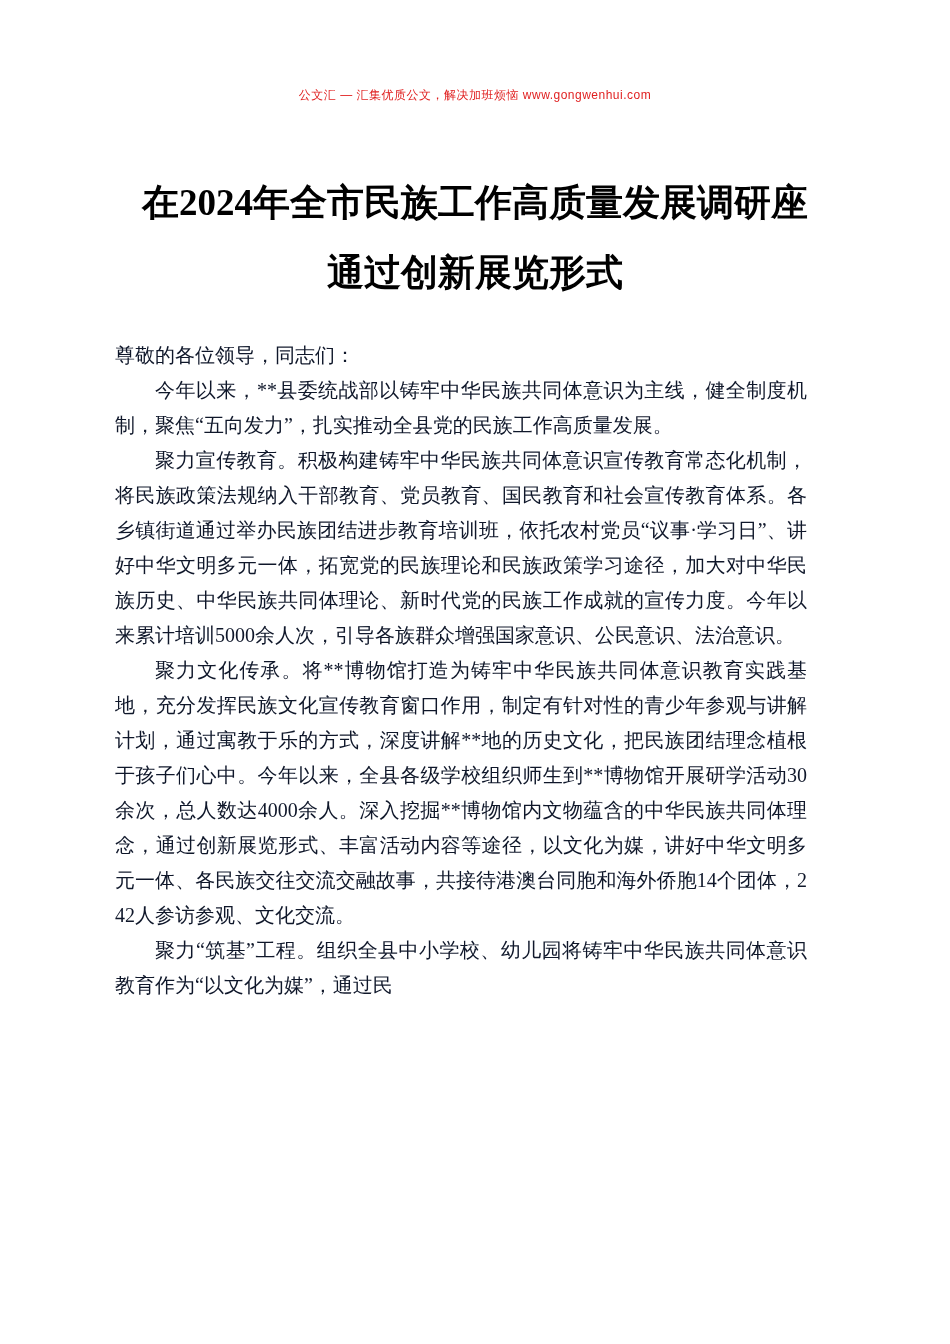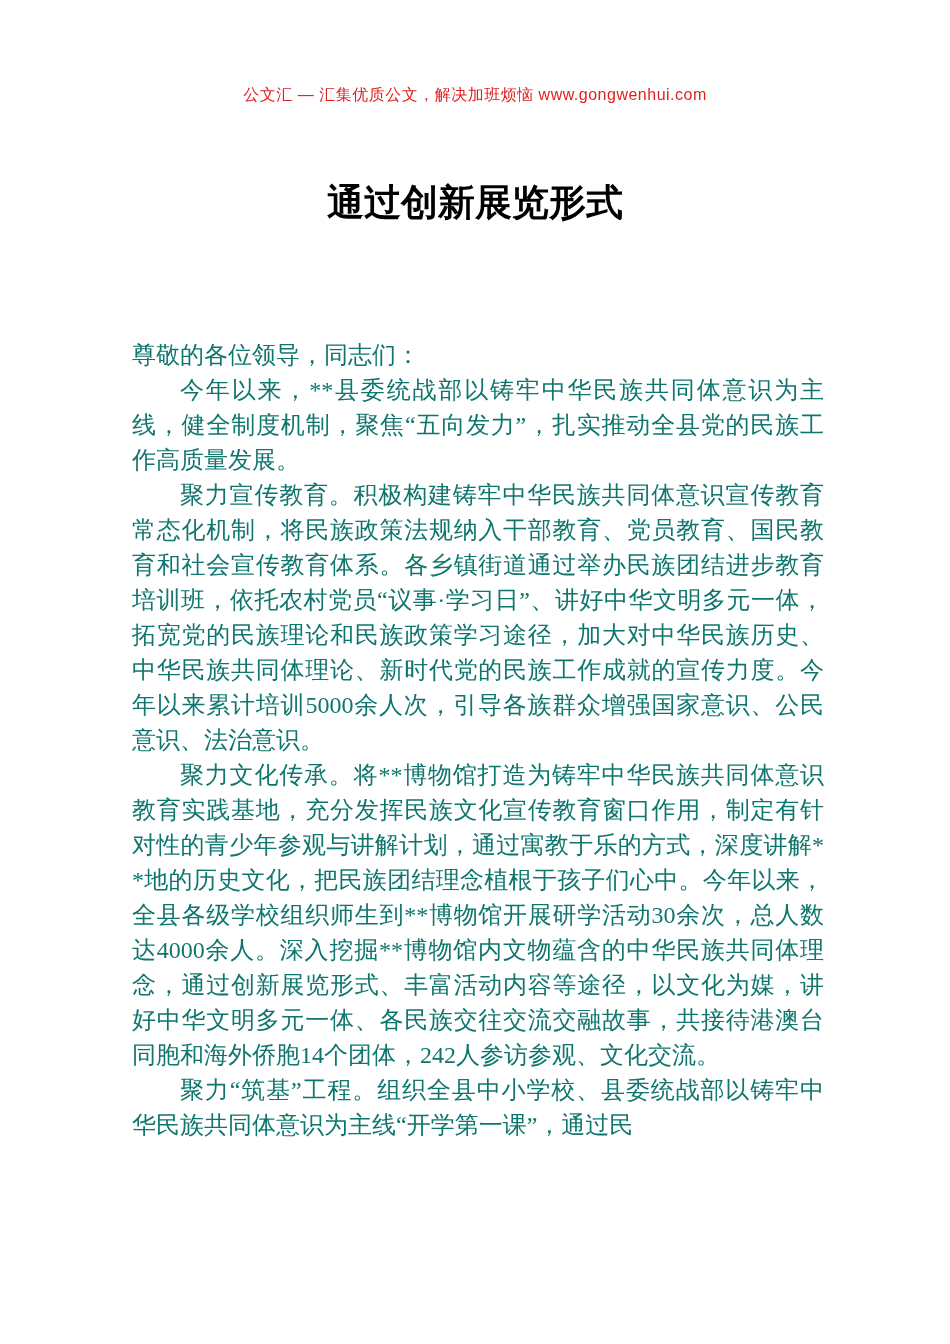--- a/index.html
+++ b/index.html
@@ -14,46 +14,46 @@
     background: #ffffff;
     overflow: hidden;
   }
   .watermark {
     position: absolute;
     top: 84px;
     left: 0;
     width: 950px;
     text-align: center;
     font-family: "Liberation Sans", "DejaVu Sans", sans-serif;
-    font-size: 16px;
+    font-size: 12px;
     line-height: 22px;
     letter-spacing: 0.5px;
     white-space: nowrap;
   }
   .doc-title {
     position: absolute;
     top: 168px;
     left: 130px;
     width: 690px;
     text-align: center;
     font-family: "Liberation Serif", "DejaVu Serif", serif;
     font-weight: 700;
     font-size: 37px;
     line-height: 70px;
     color: #000000;
   }
   .doc-body {
     position: absolute;
     top: 338px;
-    left: 132px;
+    left: 115px;
     width: 692px;
     font-family: "Liberation Serif", "DejaVu Serif", serif;
-    font-size: 24px;
+    font-size: 20px;
     line-height: 35px;
-    color: #0f766e;
+    color: #0f172a;
     text-align: justify;
     text-justify: inter-ideograph;
     word-break: break-all;
     overflow-wrap: break-word;
   }
   .doc-body p {
     margin: 0;
     padding: 0;
     text-indent: 2em;
   }
@@ -62,24 +62,25 @@
   }
 </style>
 </head>
 <body>
 
 <div class="page">
 
   <div class="watermark" style="color: rgb(224, 31, 31);">公文汇 — 汇集优质公文，解决加班烦恼 www.gongwenhui.com</div>
 
   <div class="doc-title">
+    <div>在2024年全市民族工作高质量发展调研座</div>
     <div>通过创新展览形式</div>
   </div>
 
   <div class="doc-body">
     <p class="salutation">尊敬的各位领导，同志们：</p>
     <p>今年以来，**县委统战部以铸牢中华民族共同体意识为主线，健全制度机制，聚焦“五向发力”，扎实推动全县党的民族工作高质量发展。</p>
     <p>聚力宣传教育。积极构建铸牢中华民族共同体意识宣传教育常态化机制，将民族政策法规纳入干部教育、党员教育、国民教育和社会宣传教育体系。各乡镇街道通过举办民族团结进步教育培训班，依托农村党员“议事·学习日”、讲好中华文明多元一体，拓宽党的民族理论和民族政策学习途径，加大对中华民族历史、中华民族共同体理论、新时代党的民族工作成就的宣传力度。今年以来累计培训5000余人次，引导各族群众增强国家意识、公民意识、法治意识。</p>
     <p>聚力文化传承。将**博物馆打造为铸牢中华民族共同体意识教育实践基地，充分发挥民族文化宣传教育窗口作用，制定有针对性的青少年参观与讲解计划，通过寓教于乐的方式，深度讲解**地的历史文化，把民族团结理念植根于孩子们心中。今年以来，全县各级学校组织师生到**博物馆开展研学活动30余次，总人数达4000余人。深入挖掘**博物馆内文物蕴含的中华民族共同体理念，通过创新展览形式、丰富活动内容等途径，以文化为媒，讲好中华文明多元一体、各民族交往交流交融故事，共接待港澳台同胞和海外侨胞14个团体，242人参访参观、文化交流。</p>
-    <p>聚力“筑基”工程。组织全县中小学校、县委统战部以铸牢中华民族共同体意识为主线“开学第一课”，通过民</p>
+    <p>聚力“筑基”工程。组织全县中小学校、幼儿园将铸牢中华民族共同体意识教育作为“以文化为媒”，通过民</p>
   </div>
 
 </div>
 
 </body></html>

